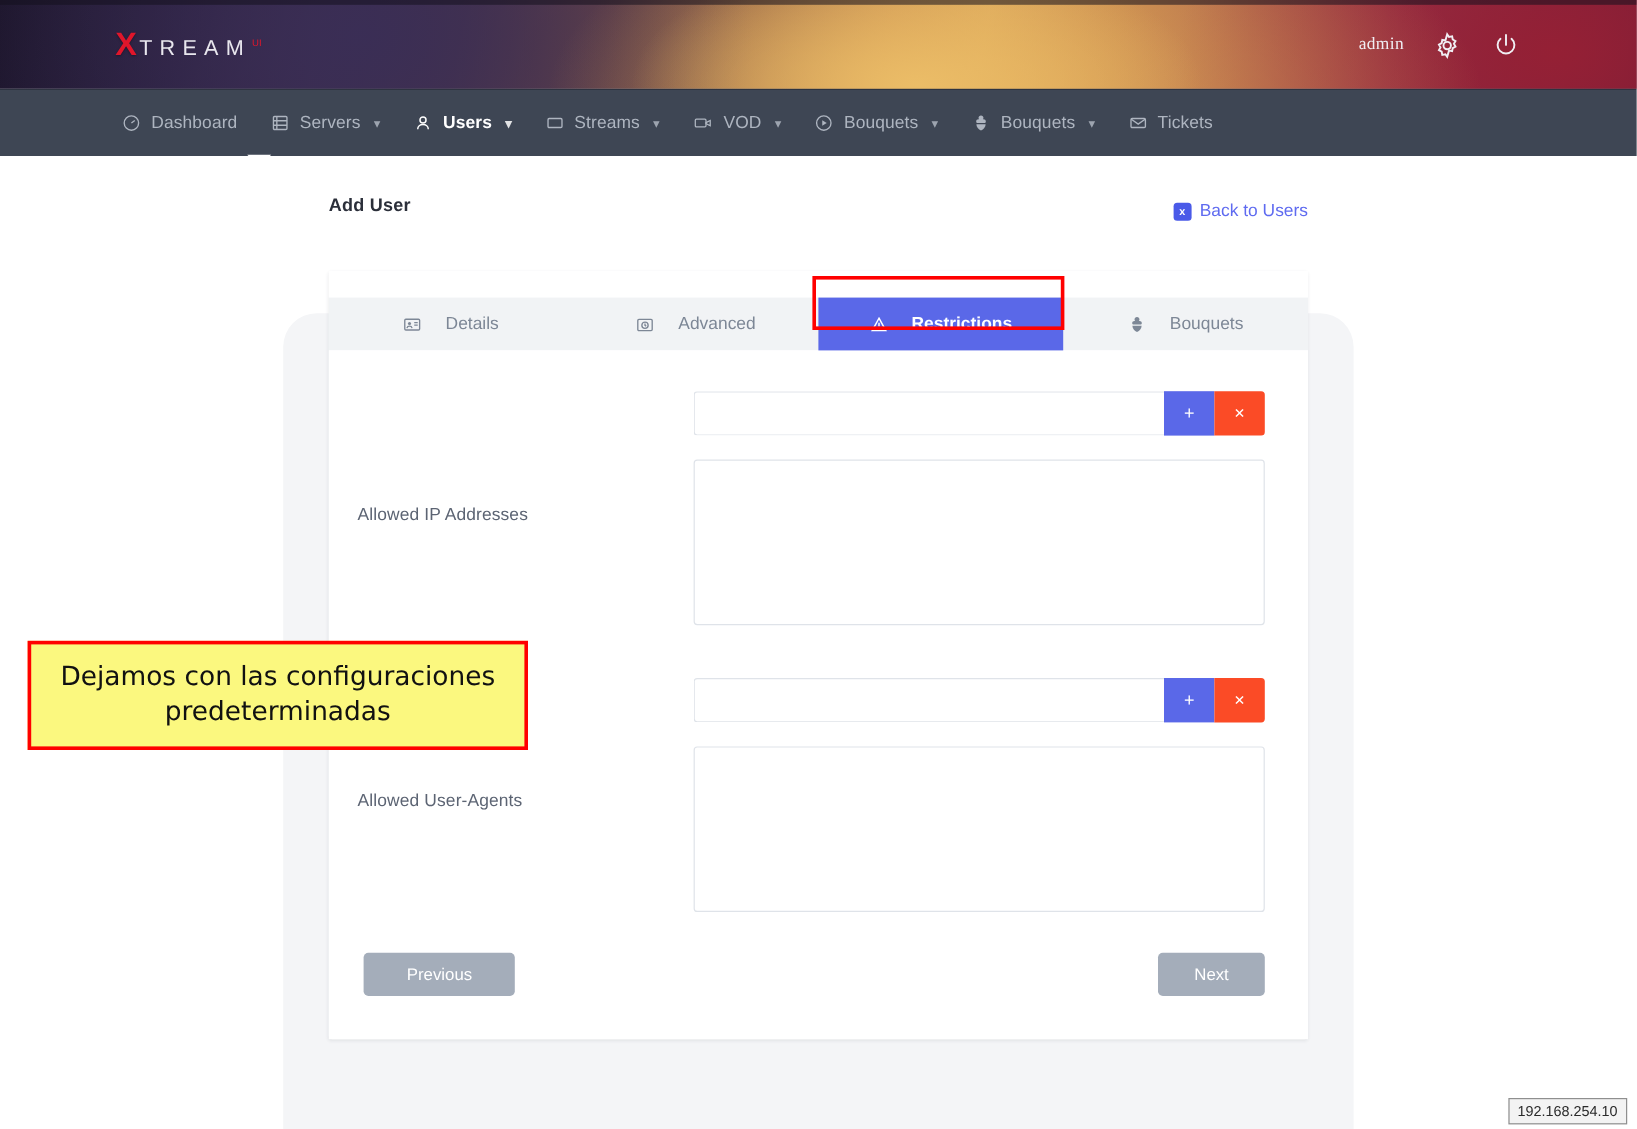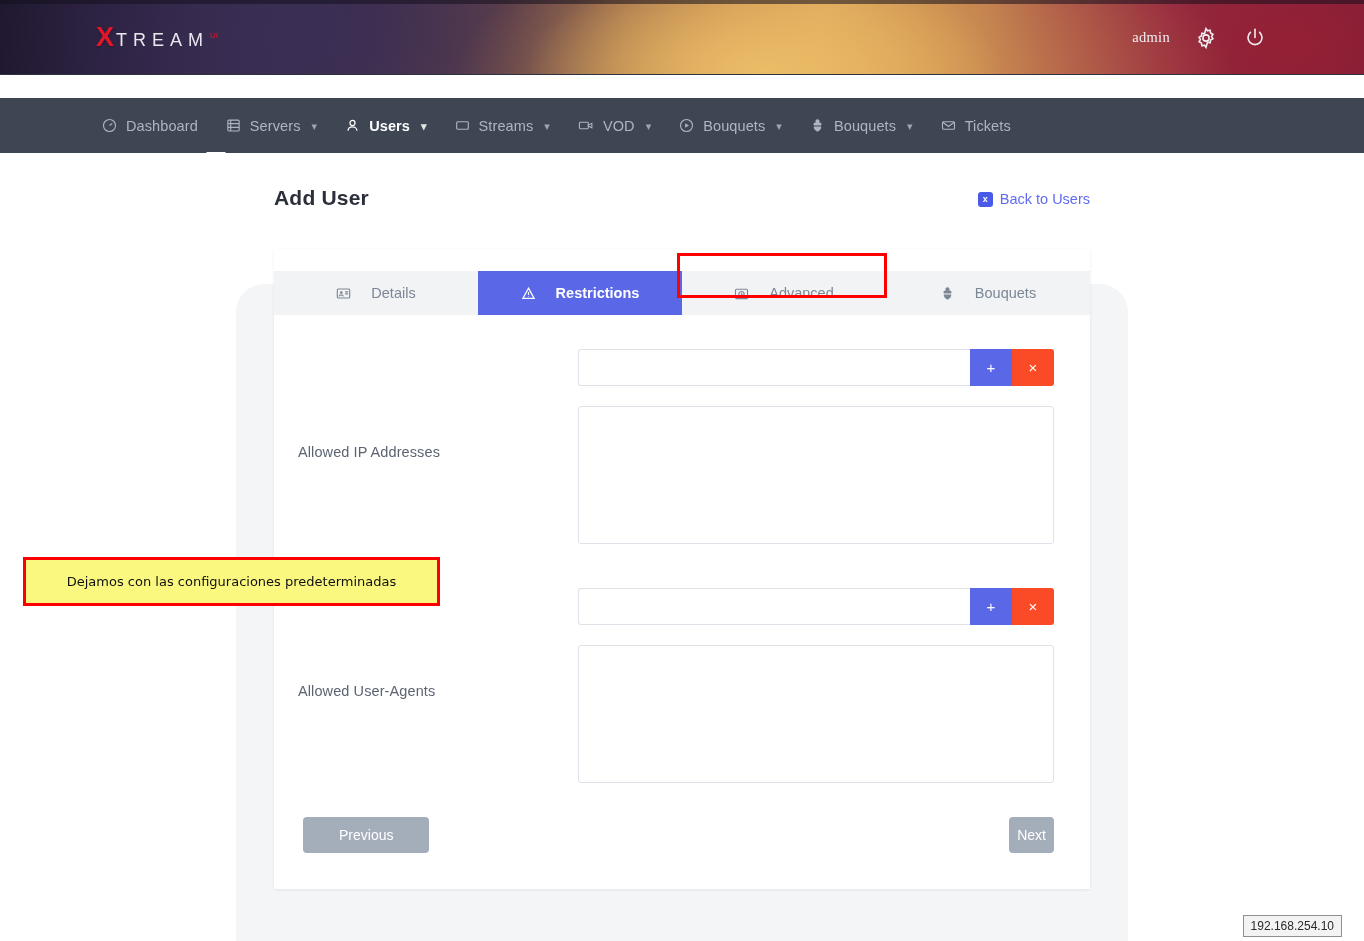--- a/index.html
+++ b/index.html
@@ -76,21 +76,20 @@
   .icon-btn svg { display: block; }
 
   
   .navbar {
     position: relative;
     height: 55px;
     background: #3e4654;
     display: flex;
     align-items: center;
     padding-left: 88px;
-    margin-top: 23px;
   }
   .nav-item {
     display: flex; align-items: center; gap: 9px;
     color: #aeb5c0;
     font-size: 14.5px;
     padding: 0 14px;
     height: 55px;
     cursor: pointer;
     white-space: nowrap;
     letter-spacing: .1px;
@@ -128,21 +127,21 @@
     width: 1364px;
     padding-top: 33px;
   }
   .page-head {
     position: relative;
     width: 816px;
     margin: 0 auto;
     height: 42px;
   }
   .page-title {
-    font-size: 21px; font-weight: 700; color: #2b2f3a;
+    font-size: 15px; font-weight: 700; color: #2b2f3a;
     letter-spacing: .2px;
   }
   .back-link {
     position: absolute; right: 0; top: 5px;
     display: flex; align-items: center; gap: 7px;
     color: #5f6bf0; font-size: 14.5px; cursor: pointer;
   }
   .back-ico {
     width: 15px; height: 15px; border-radius: 3px;
     background: #4a5ae8; color: #fff;
@@ -251,40 +250,40 @@
   .btn-step {
     background: #a4adba;
     color: #ffffff;
     border: none;
     border-radius: 4px;
     font-size: 14px;
     padding: 10px 36px;
     cursor: pointer;
     font-family: "Liberation Sans", sans-serif;
   }
-  .btn-step.next { padding: 10px 8px; }
+  .btn-step.next { padding: 10px 30px; }
 
   
   .annot-note {
     position: absolute;
     left: 23px; top: 404px;
     width: 417px;
     padding: 13px 14px;
     background: #fbf87f;
     border: 3px solid #ff0000;
     color: #111111;
-    font-size: 13px;
+    font-size: 22px;
     line-height: 1.33;
     text-align: center;
     z-index: 7;
     font-family: "DejaVu Sans", sans-serif;
   }
   .ip-tip {
     position: absolute;
-    right: 22px; bottom: 4px;
+    right: 8px; bottom: 4px;
     background: #f3f3f3;
     border: 1px solid #8f8f8f;
     color: #2a2a2a;
     font-size: 12px;
     padding: 3px 7px;
     font-family: "Liberation Sans", sans-serif;
     z-index: 9;
   }
   .shell { position: relative; width: 1364px; height: 941px; }
 </style>
@@ -433,39 +432,39 @@
             <span class="tab-ico">
               <svg width="15" height="15" viewBox="0 0 16 16" fill="none" stroke="currentColor" stroke-width="1.2">
                 <rect x="1.4" y="3.2" width="13.2" height="9.6" rx="1"></rect>
                 <circle cx="5.6" cy="7" r="1.4" fill="currentColor" stroke="none"></circle>
                 <path d="M3.3 11.1c.3-1.1 1.2-1.7 2.3-1.7s2 .6 2.3 1.7M9.8 6.2h3.1M9.8 8.4h3.1"></path>
               </svg>
             </span>
             <span>Details</span>
           </div>
 
-          <div class="tab active">
-            <span class="tab-ico">
-              <svg width="15" height="15" viewBox="0 0 16 16" fill="none" stroke="currentColor" stroke-width="1.3">
-                <path d="M8 2.3l6 11H2z"></path>
-                  <path d="M8 6.3v3.4M8 11.3v.5"></path>
-              </svg>
-            </span>
-            <span>Restrictions</span>
-          </div>
-
           <div class="tab">
             <span class="tab-ico">
               <svg width="15" height="15" viewBox="0 0 16 16" fill="none" stroke="currentColor" stroke-width="1.2">
                 <rect x="1.6" y="3.4" width="12.8" height="10" rx="1"></rect>
                 <circle cx="8" cy="8.6" r="2.8"></circle>
                   <path d="M8 7.1v1.6l1.1.7"></path>
               </svg>
             </span>
             <span>Advanced</span>
+          </div>
+
+          <div class="tab active">
+            <span class="tab-ico">
+              <svg width="15" height="15" viewBox="0 0 16 16" fill="none" stroke="currentColor" stroke-width="1.3">
+                <path d="M8 2.3l6 11H2z"></path>
+                  <path d="M8 6.3v3.4M8 11.3v.5"></path>
+              </svg>
+            </span>
+            <span>Restrictions</span>
           </div>
 
           <div class="tab">
             <span class="tab-ico">
               <svg width="15" height="15" viewBox="0 0 16 16" fill="currentColor">
                 <path d="M8 1.3c1.3 0 2.2.9 2.2 2.1 0 .5-.2 1-.5 1.3h.6c1.1 0 2 .8 2 1.9 0 .6-.3 1.1-.7 1.4H4.4c-.4-.3-.7-.8-.7-1.4 0-1.1.9-1.9 2-1.9h.6c-.3-.3-.5-.8-.5-1.3C5.8 2.2 6.7 1.3 8 1.3z"></path>
                 <path d="M3.9 9.1h8.2c0 2.6-1.8 4.6-4.1 5.5-2.3-.9-4.1-2.9-4.1-5.5z"></path>
               </svg>
             </span>
             <span>Bouquets</span>

